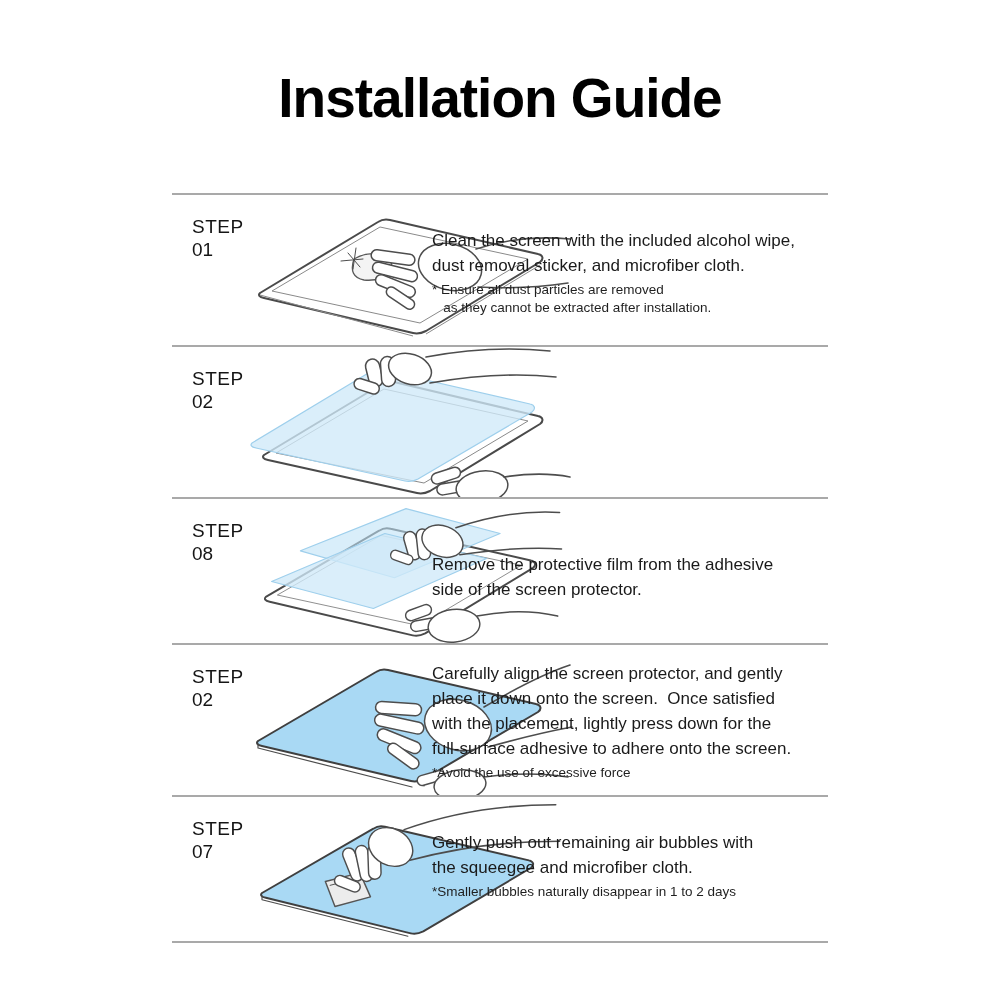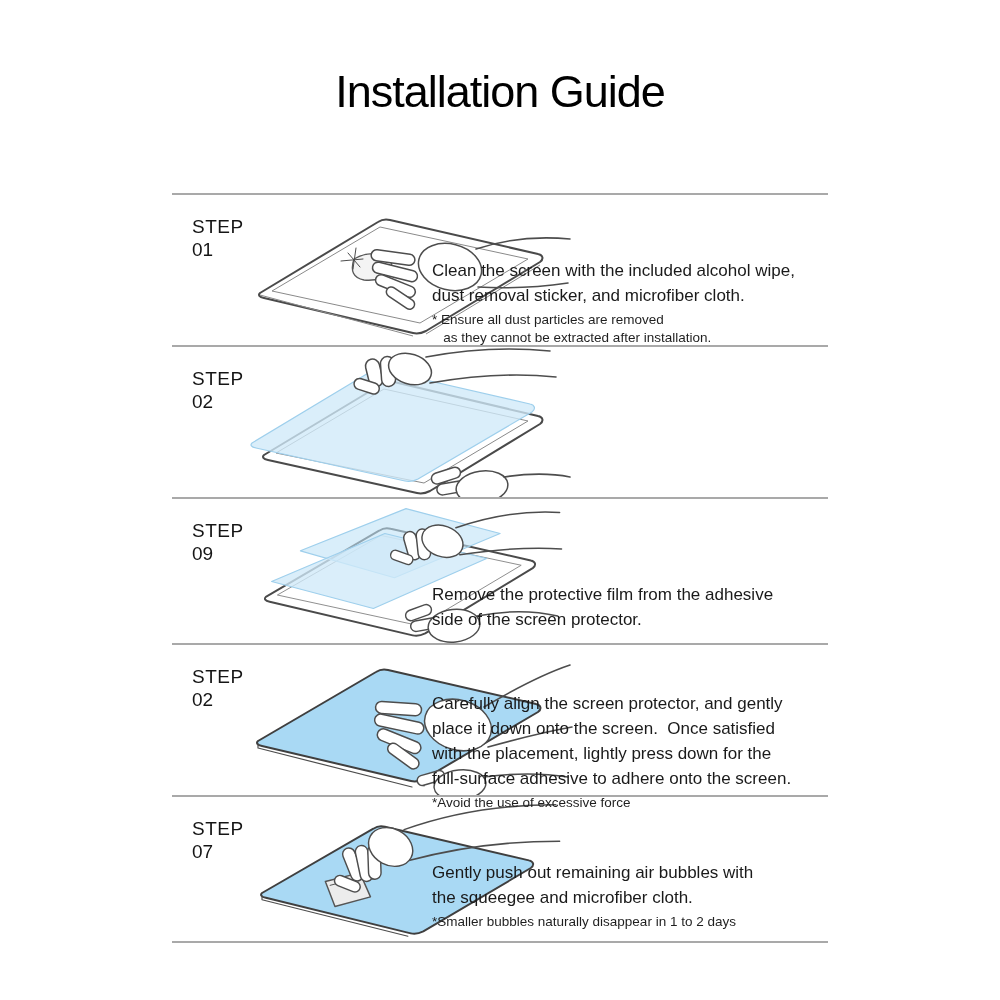--- a/index.html
+++ b/index.html
@@ -2,21 +2,21 @@
 <html><head>
 <meta charset="utf-8">
 <style>
   html,body{margin:0;padding:0;}
   body{
     width:1000px;height:1000px;background:#ffffff;position:relative;
     font-family:"Liberation Sans", sans-serif;color:#1a1a1a;overflow:hidden;
   }
   .title{
     position:absolute;top:66px;left:0;width:1000px;text-align:center;
-    font-size:45px;font-weight:normal;letter-spacing:-1px;color:#000;margin:0;
+    font-size:55px;font-weight:bold;letter-spacing:-1px;color:#000;margin:0;
   }
   .steps{
     position:absolute;left:172px;top:193px;width:656px;
     border-bottom:2px solid #a9a9a9;
   }
   .step{position:relative;border-top:2px solid #a9a9a9;}
   .step.h-tall{height:150px;}
   .step.h-short{height:144px;}
   .step-label{
     position:absolute;left:20px;top:20px;font-size:19px;line-height:23px;color:#151515;
@@ -25,21 +25,21 @@
   .step-label .num{font-weight:normal;display:block;}
   .figure{
     position:absolute;left:66px;top:0;width:336px;height:100%;
     pointer-events:none;
   }
   .figure svg{width:100%;height:100%;}
   .text{
     position:absolute;left:260px;width:384px;z-index:2;
   }
   .desc{
-    font-size:17px;line-height:25px;color:#1a1a1a;white-space:pre-wrap;margin-top:30px;
+    font-size:17px;line-height:25px;color:#1a1a1a;white-space:pre-wrap;
   }
   .note{
     font-size:13.5px;line-height:17.5px;color:#1f1f1f;margin-top:3px;white-space:pre-wrap;
   }
   .t1 .text{top:33px;}
   .t2 .text{top:56px;}
   .t3 .text{top:53px;}
   .t4 .text{top:16px;}
   .t5 .text{top:33px;}
   
@@ -113,21 +113,21 @@
           <ellipse class="skin" cx="244" cy="140" rx="26" ry="16" transform="rotate(-8 244 140)"></ellipse>
           <path class="la" d="M266,130 C292,126 312,126 332,130"></path>
         </g>
       </svg>
     </div>
   </div>
 
   <div class="step h-short t3">
     <div class="step-label">
       <span class="lbl">STEP</span>
-      <span class="num">09</span>
+      <span class="num">08</span>
     </div>
     <div class="figure">
       <svg viewBox="0 0 336 150" aria-hidden="true">
         <path class="tab-white" d="M22,102 L140,33 C143,31 148,30 152,31 L298,64 C303,65 304,69 300,72 L188,140 C184,142 179,143 175,142 L26,107 C21,106 20,104 22,102 Z"></path>
         <path class="la-thin" d="M34,100 L142,38 L288,69 L182,132 Z"></path>
         <path class="film2" d="M58,54 L168,10 L266,36 L156,82 Z"></path>
         <path class="film" d="M28,86 L146,36 L252,62 L134,114 Z"></path>
         <g>
           <rect class="skin" x="164" y="36" width="13" height="30" rx="6.5" transform="rotate(-16 164 36)"></rect>
           <rect class="skin" x="178" y="32" width="13" height="32" rx="6.5" transform="rotate(-6 178 32)"></rect>

